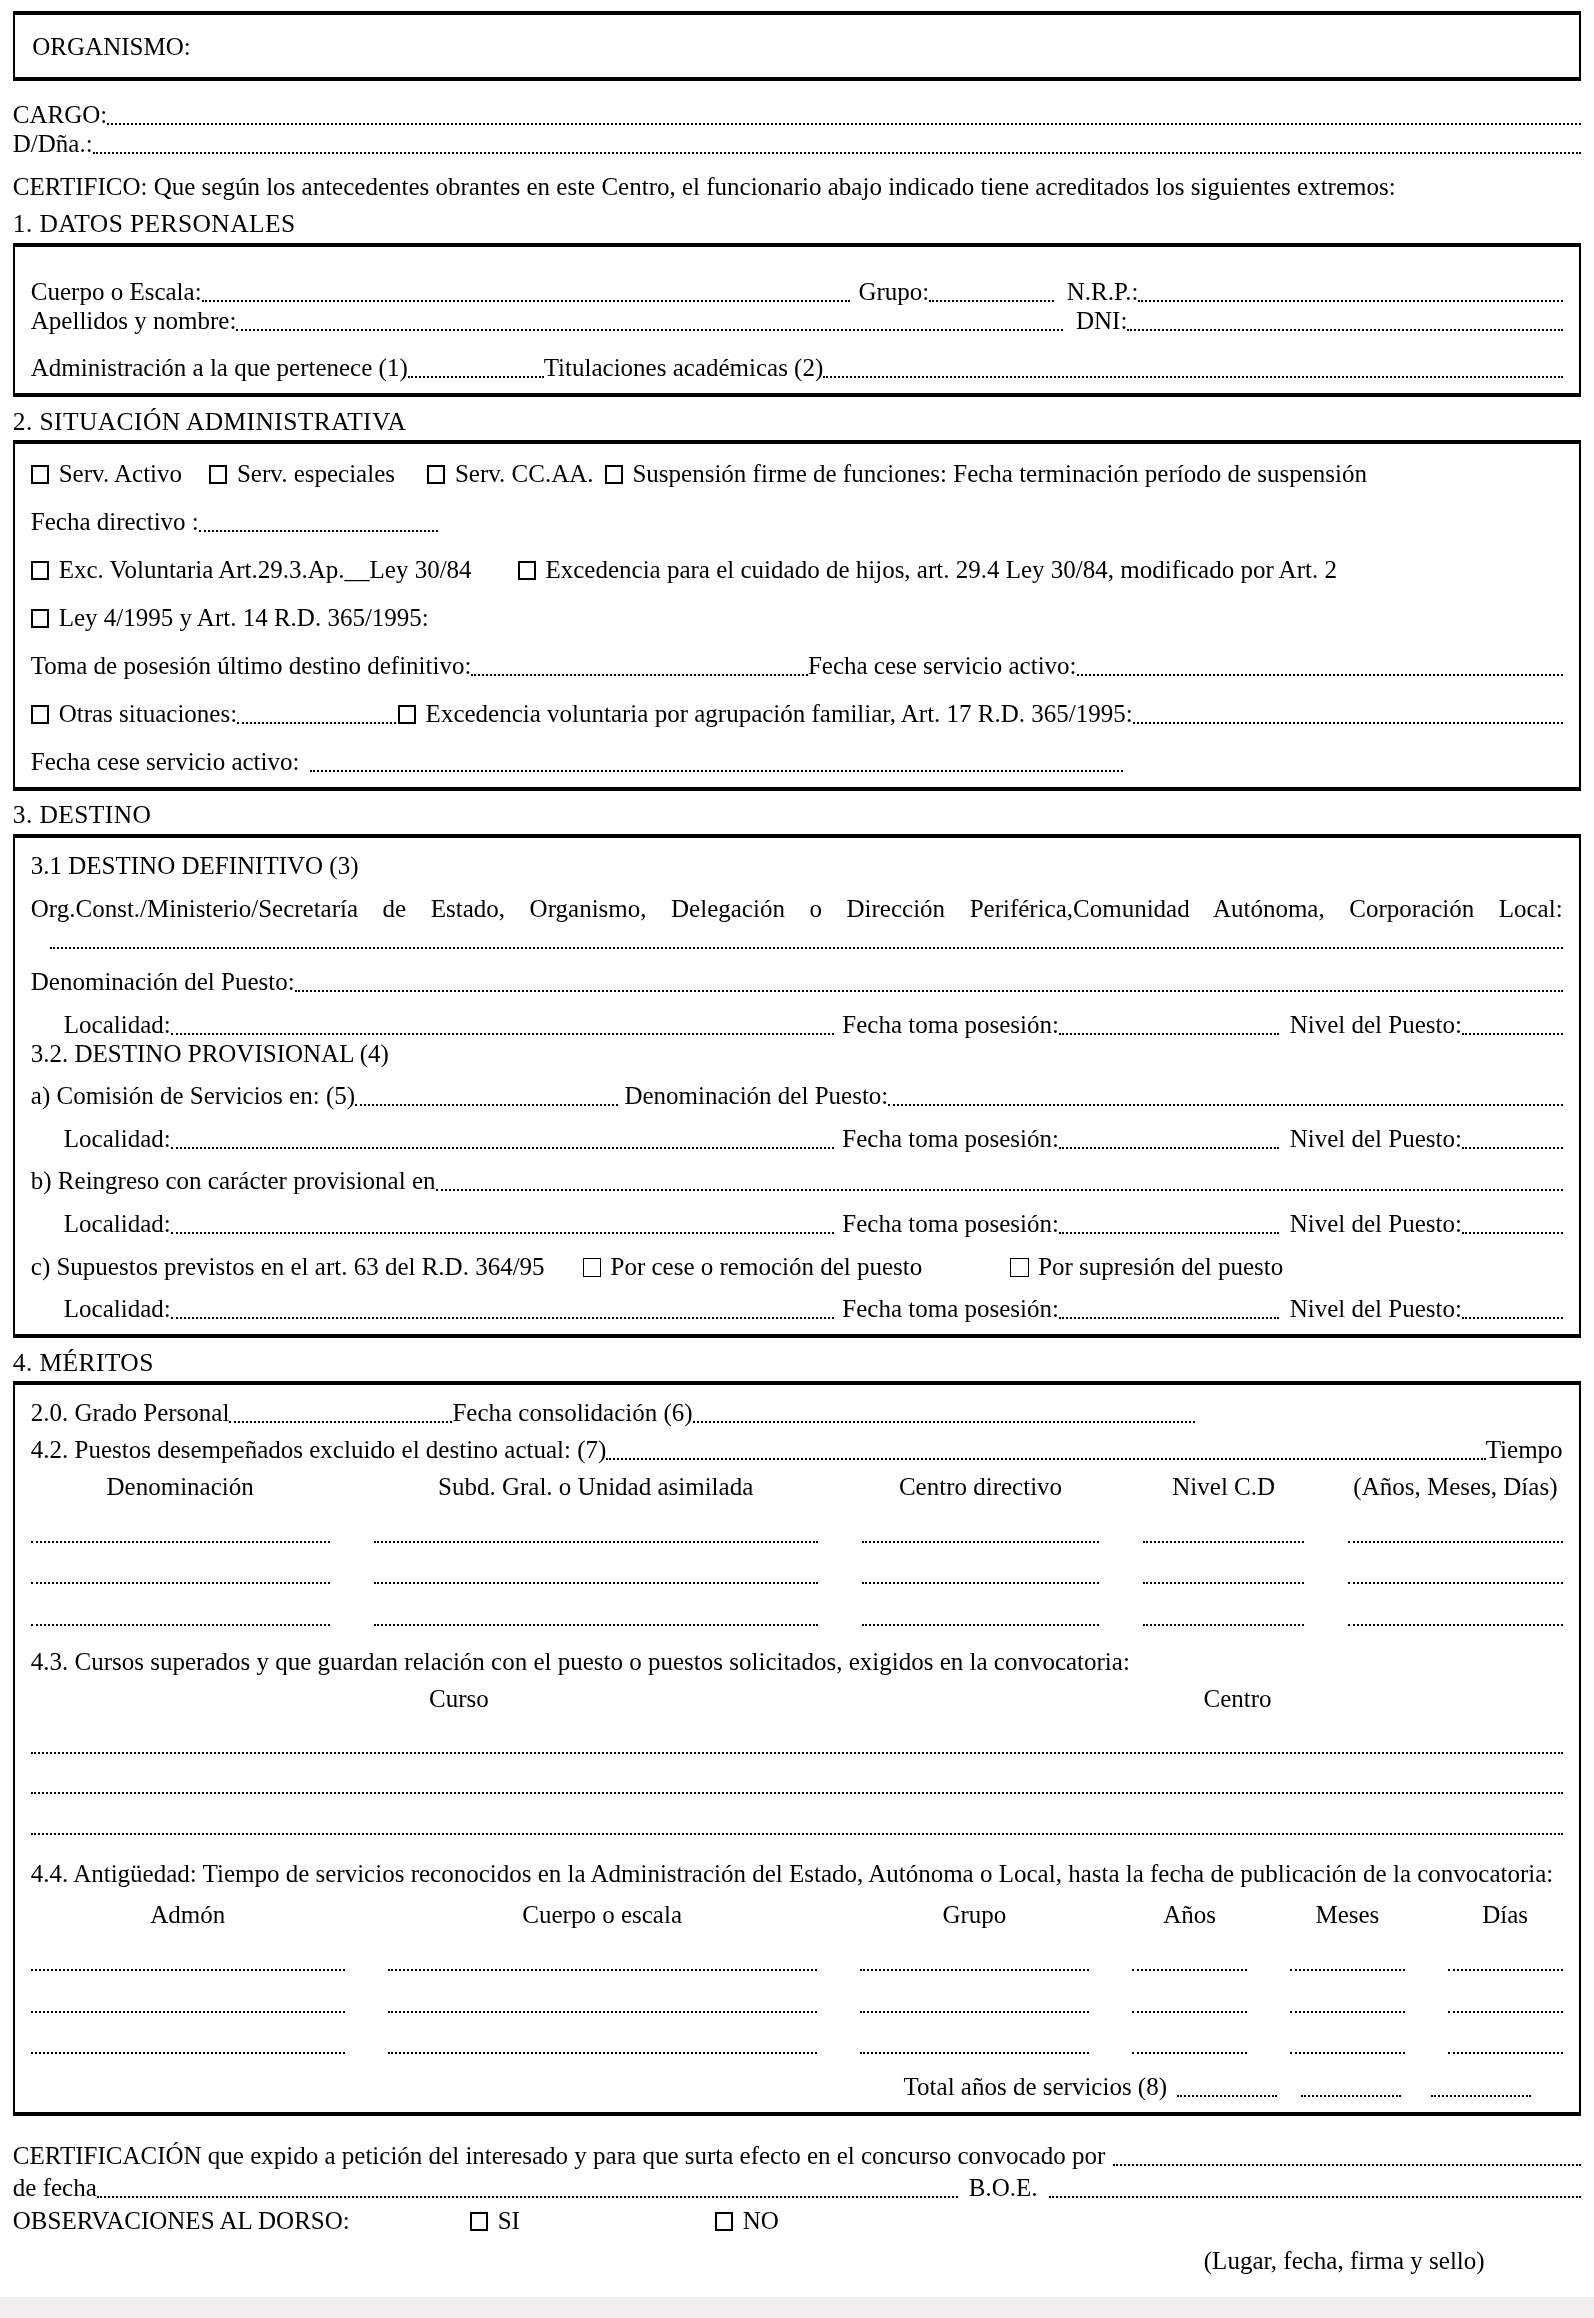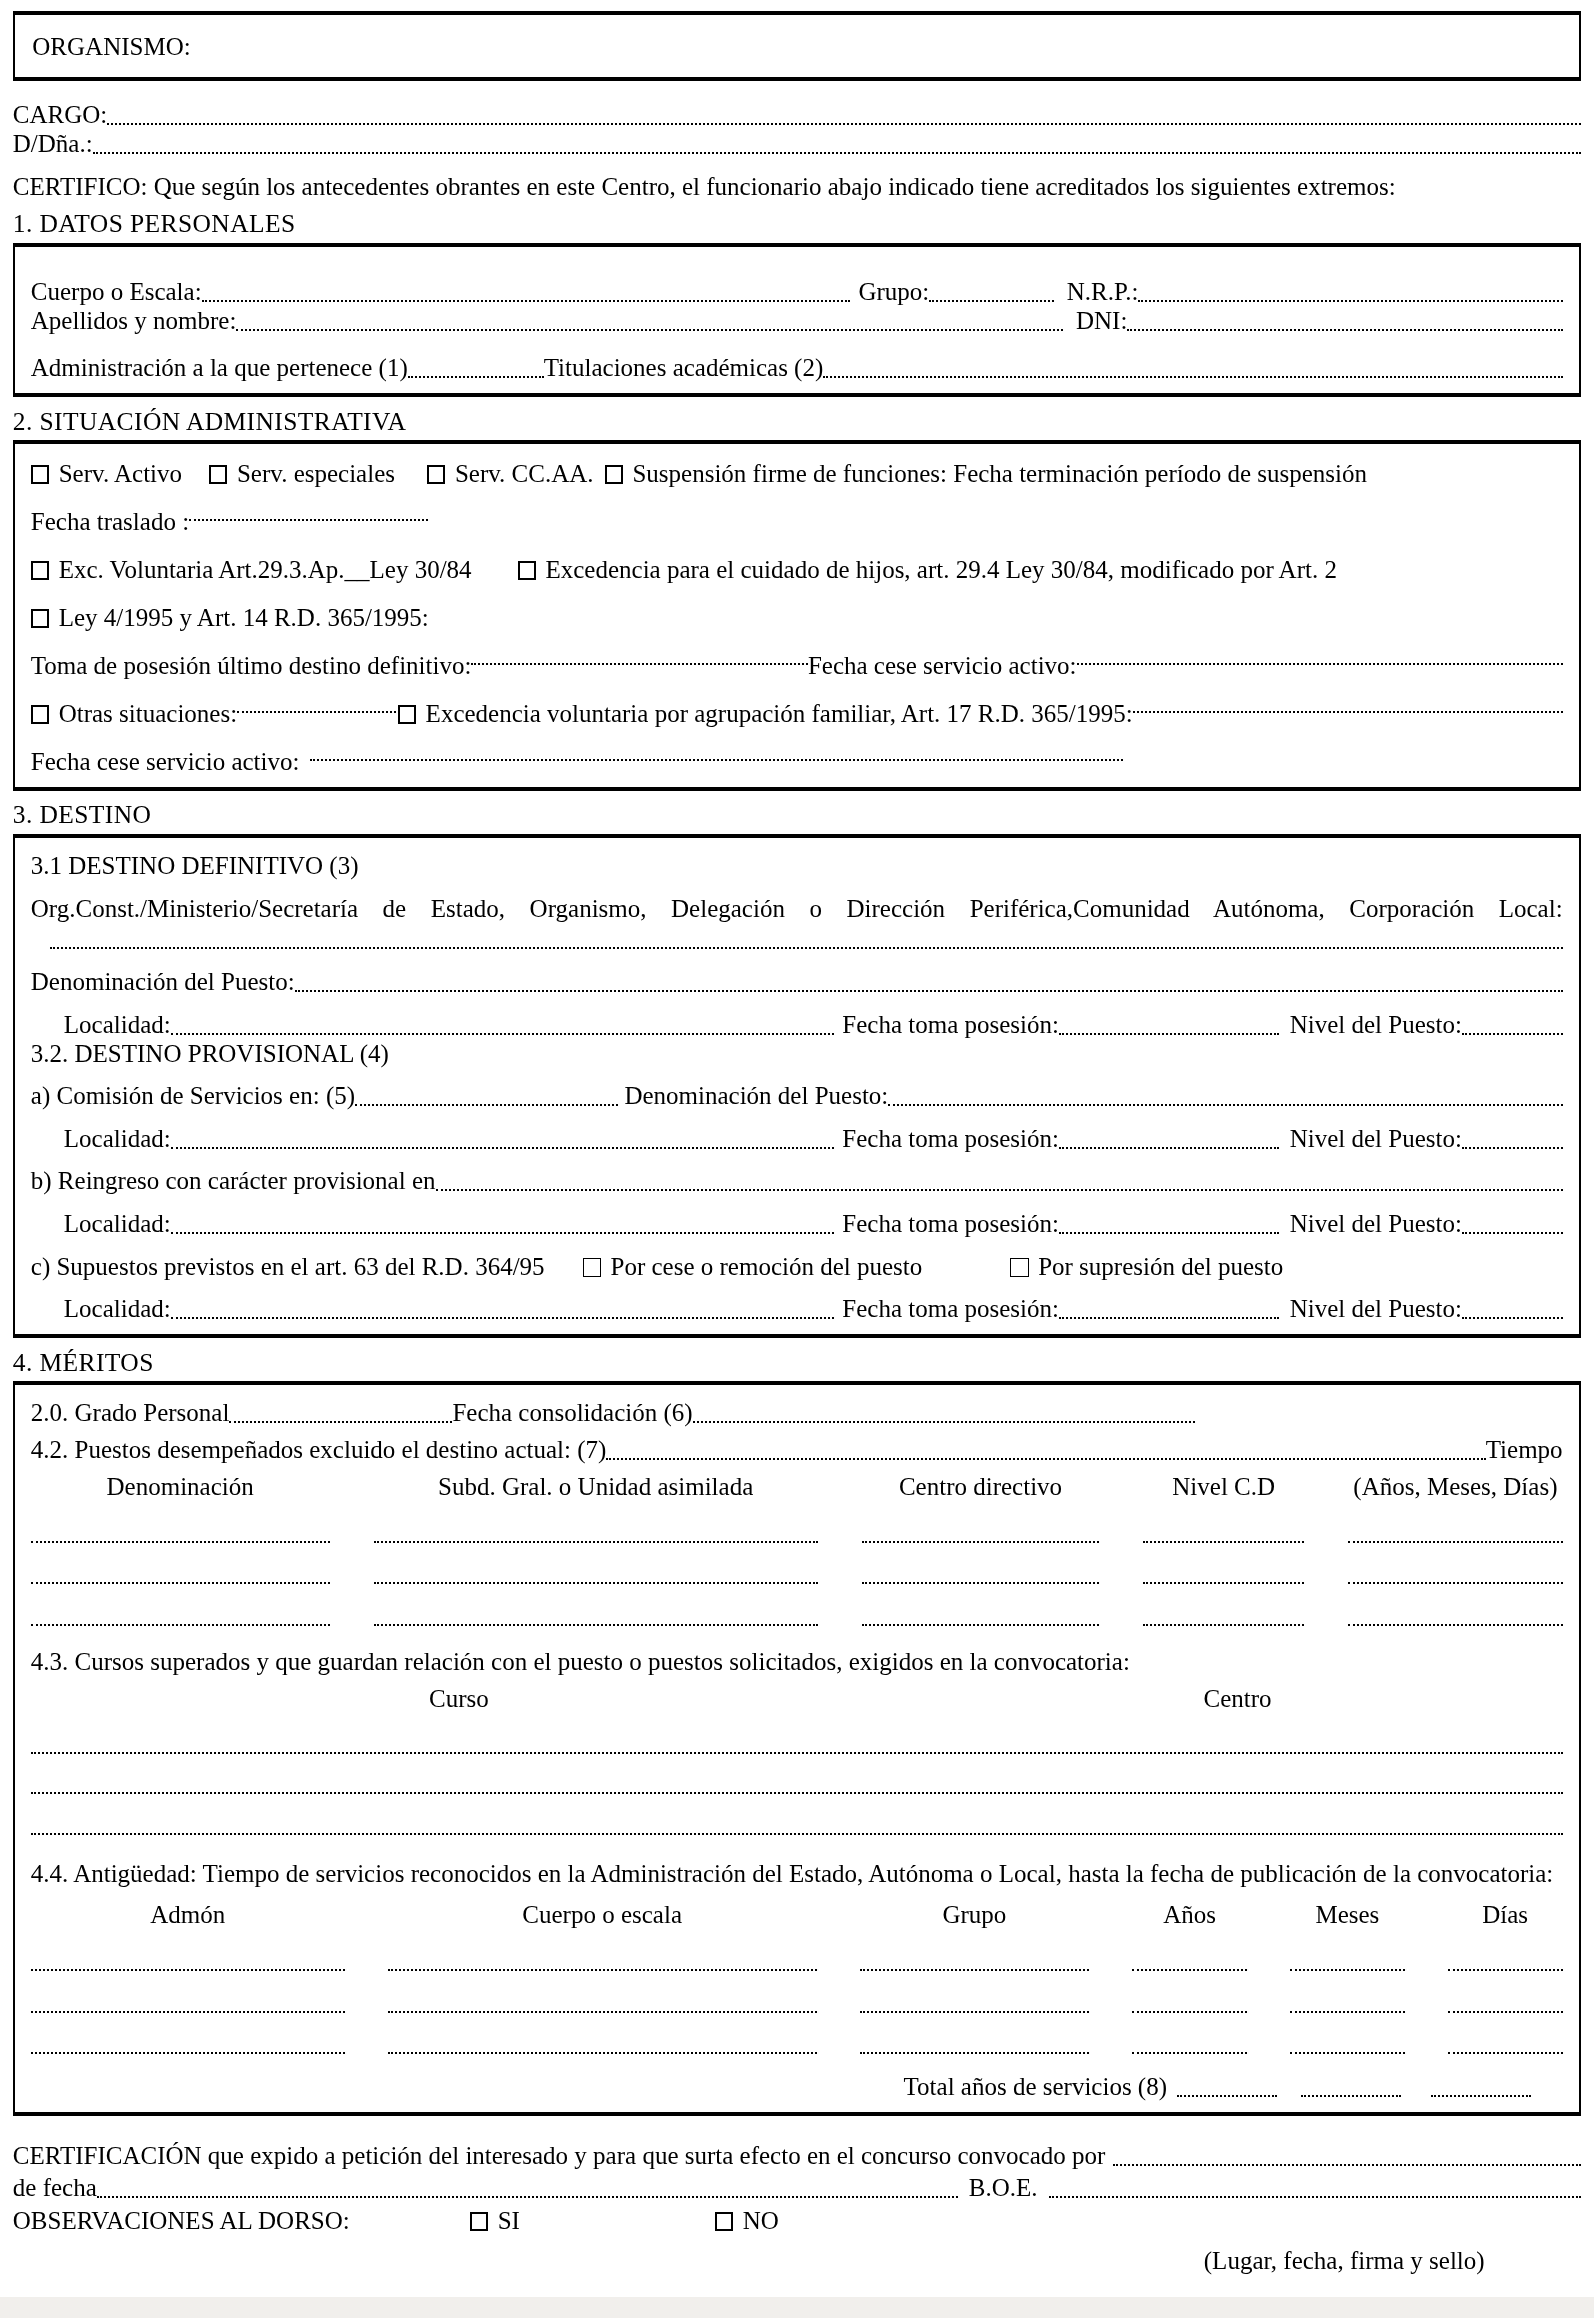--- a/index.html
+++ b/index.html
@@ -25,21 +25,21 @@
   .lbl { white-space:nowrap; }
   .cb {
     flex:0 0 auto; width:18.3px; height:18.3px; border:2.4px solid #000;
     box-sizing:border-box; margin:0 9.6px 4px 0; align-self:flex-end;
   }
   .cb.light { border-width:1.6px; color:#333; } .mt18 { margin-top:14.4px; } .mt22 { margin-top:17.5px; }
   .mt10 { margin-top:8px; } .mt26 { margin-top:21px; }
   .indent { padding-left:33px; }
   .just { text-align:justify; }
   .just1 { text-align:justify; text-align-last:justify; }
-  .b2 .line { margin-top:19px;align-items:center; } .b2 .line:first-child { margin-top:1.6px; }
+  .b2 .line { margin-top:19px; } .b2 .line:first-child { margin-top:1.6px; }
   .b3 .line, .b3 .para { margin-top:13.6px; } .b3 .first { margin-top:0; }
   .cols { display:flex; justify-content:space-between; align-items:flex-end; }
   .c42-1{width:19.5%;} .c42-2{width:29%;} .c42-3{width:15.5%;} .c42-4{width:10.5%;} .c42-5{width:14%;}
   .c44-1{width:20.5%;} .c44-2{width:28%;} .c44-3{width:15%;} .c44-4{width:7.5%;} .c44-5{width:7.5%;} .c44-6{width:7.5%;}
   .hc { text-align:center; white-space:nowrap; }
   .seg { border-bottom:2.4px dotted #000; height:1.6px; }
   .segrow { margin-top:38px; }
   .fullrow { border-bottom:2.4px dotted #000; height:1.6px; margin-top:37px; }
   .footer-line { margin-top:3.2px; }
   .lugar { text-align:right; padding-right:96px; margin-top:11px; }
@@ -96,21 +96,21 @@
       <span class="cb"></span>
       <span class="lbl">Serv. Activo</span>
       <span class="cb" style="margin-left:27px;"></span>
       <span class="lbl">Serv. especiales</span>
       <span class="cb" style="margin-left:32px;"></span>
       <span class="lbl">Serv. CC.AA.</span>
       <span class="cb" style="margin-left:11px;"></span>
       <span>Suspensión firme de funciones: Fecha terminación período de suspensión</span>
     </div>
     <div class="line">
-      <span class="lbl">Fecha traslado :</span>
+      <span class="lbl">Fecha directivo :</span>
       <span class="dots" style="width:239px;"></span>
     </div>
     <div class="line">
       <span class="cb"></span>
       <span class="lbl">Exc. Voluntaria Art.29.3.Ap.__Ley 30/84</span>
       <span class="cb" style="margin-left:46px;"></span>
       <span>Excedencia para el cuidado de hijos, art. 29.4 Ley 30/84, modificado por Art. 2</span>
     </div>
     <div class="line">
       <span class="cb"></span>

